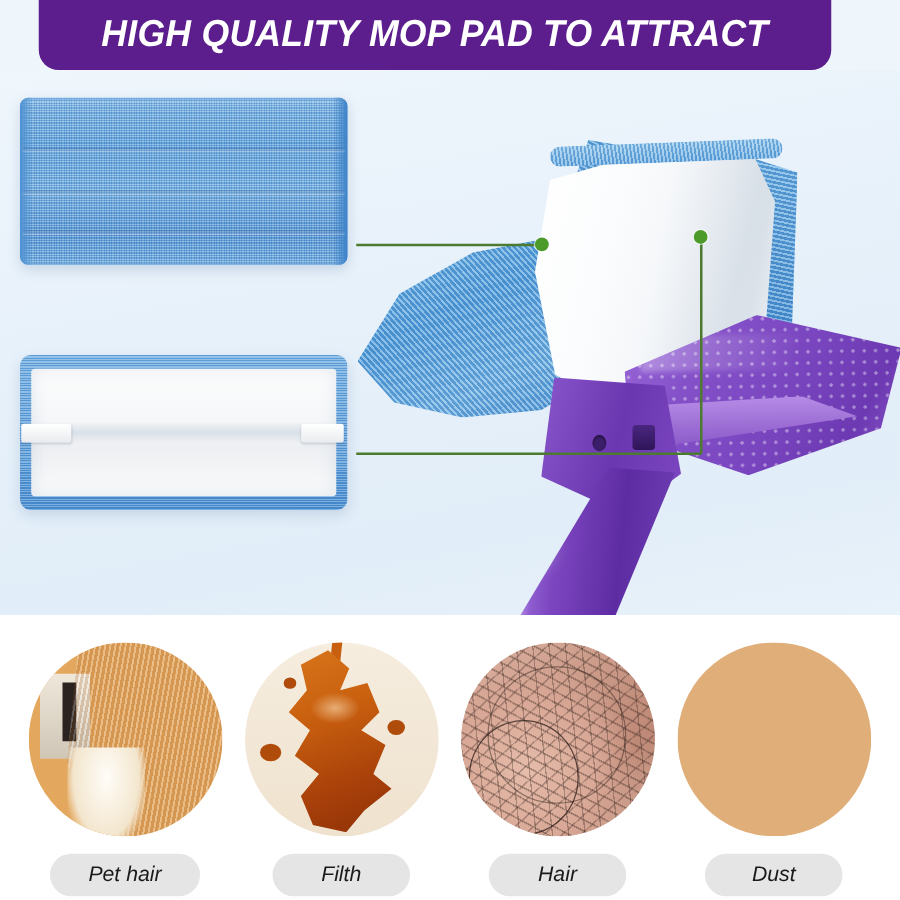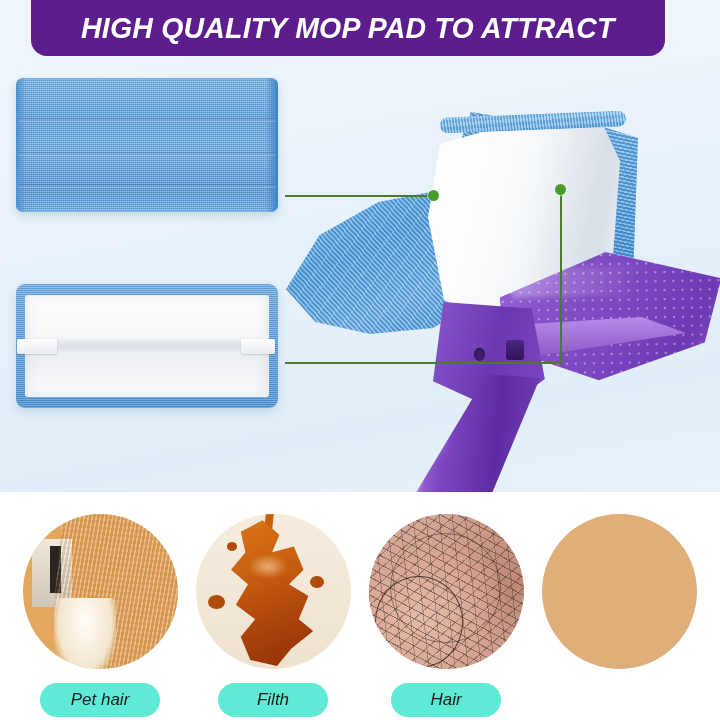--- a/index.html
+++ b/index.html
@@ -340,21 +340,21 @@
         rgba(255,255,255,.10) 0px, rgba(255,255,255,.10) 2px,
         rgba(160,110,60,.12) 2px, rgba(160,110,60,.12) 5px),
       linear-gradient(150deg,#EBC091 0%,#E0AE79 40%,#D49F67 70%,#EAC characterize 0%,#E8BD8C 100%);
     background-color:#E0AE79;
     position:relative;
   }
 
   .pill{
     margin:14px auto 0;
     height:34px;
-    background:#5eead4;
+    background:#e5e5e5;
     border-radius:17px;
     display:flex;align-items:center;justify-content:center;
     width:112px;
   }
   .pill-label{
     font-size:17px;color:#1A1A1A;font-family:"Liberation Sans", sans-serif;
     white-space:nowrap;
   }
   .cell.c0 .pill{width:120px;}
   .cell.c1 .pill{width:110px;}
@@ -462,16 +462,19 @@
       </div>
       <div class="pill">
         <span class="pill-label">Filth</span>
       </div>
     </div>
 
     <div class="cell c3">
       <div class="circle">
         <div class="tex-dust"></div>
       </div>
+      <div class="pill">
+        <span class="pill-label">Dust</span>
+      </div>
     </div>
 
   </div>
 </div>
 
 </body></html>

